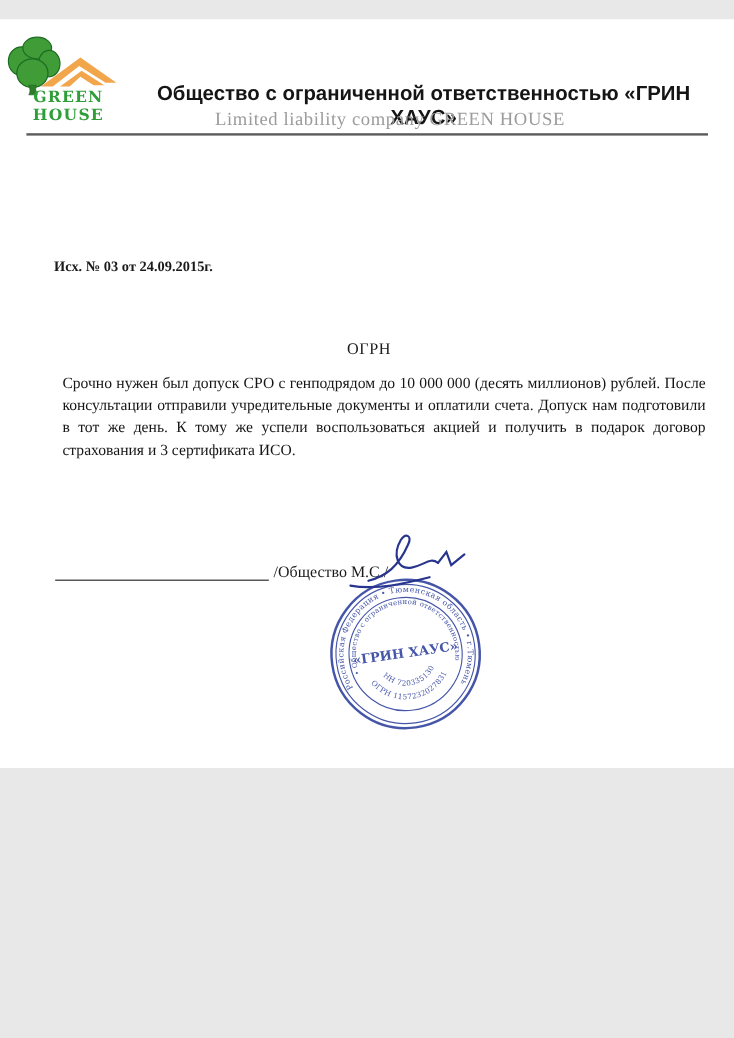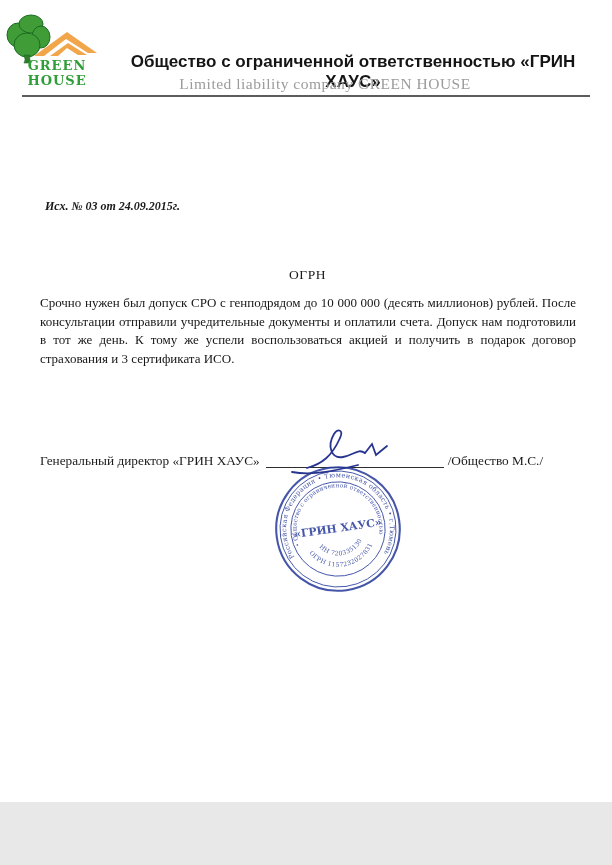--- a/index.html
+++ b/index.html
@@ -1,19 +1,19 @@
 <!DOCTYPE html>
 <html><head>
 <meta charset="utf-8">
 <style>
   html,body{margin:0;padding:0;background:#e8e8e8;}
   .page{
     position:relative;
-    width:612px;height:802px;
-    margin:0 auto;
+    width:612px;height:624px;
+    margin:16px auto;
     background:#ffffff;
     font-family:"Liberation Serif", serif;
     color:#141414;
     overflow:hidden;
   }
   
   .logo-graphic{position:absolute;left:4px;top:12px;width:106px;height:52px;}
   .logo-wordmark{
     position:absolute;left:2px;top:58px;width:110px;
     text-align:center;
@@ -34,33 +34,33 @@
     font-family:"Liberation Serif", serif;
     font-size:15.5px;color:#9b9b9b;letter-spacing:0.5px;
   }
   .header-rule{
     position:absolute;left:22px;top:95px;width:568px;height:2px;
     background:#3f3f3f;opacity:0.85;
   }
   
   .ref-out{
     position:absolute;left:45px;top:199px;
-    font-size:12px;font-weight:bold;color:#1a1a1a;font-style:italic;
+    font-size:12px;font-weight:bold;color:#1a1a1a;
   }
   .ref-to{
     position:absolute;right:40px;top:198px;
     font-size:13.5px;color:#1a1a1a;
   }
   
   .doc-title{
     position:absolute;left:40px;top:267px;width:535px;
     text-align:center;font-size:13.5px;letter-spacing:0.5px;color:#1a1a1a;
   }
   .body-p1{
-    position:absolute;left:40px;top:294px;width:536px;
+    position:absolute;left:52px;top:294px;width:536px;
     font-size:13px;line-height:18.6px;text-align:justify;color:#161616;
   }
   .body-p2{
     position:absolute;left:40px;top:367px;width:536px;
     font-size:13px;color:#161616;
   }
   
   .sig-row{
     position:absolute;left:40px;top:452px;right:34px;
     display:flex;align-items:flex-end;
@@ -106,21 +106,20 @@
   <div class="company-ru">Общество с ограниченной ответственностью «ГРИН ХАУС»</div>
   <div class="company-en">Limited liability company GREEN HOUSE</div>
   <div class="header-rule"></div>
 
   <div class="ref-out">Исх. № 03 от 24.09.2015г.</div>
 
   <div class="doc-title">ОГРН</div>
   <div class="body-p1">Срочно нужен был допуск СРО с генподрядом до 10 000 000 (десять миллионов) рублей. После консультации отправили учредительные документы и оплатили счета. Допуск нам подготовили в тот же день. К тому же успели воспользоваться акцией и получить в подарок договор страхования и 3 сертификата ИСО.</div>
 
   <div class="sig-row">
-    <span class="sig-role">Генеральный директор «ГРИН ХАУС»</span>
     <span class="sig-line"></span>
     <span class="sig-name">/Общество М.С./</span>
   </div>
 
   <svg class="stamp" viewBox="0 0 140 140">
     <defs>
       <path id="arcOuter" d="M 24.9 101.6 A 55 55 0 1 1 115.1 101.6"></path>
       <path id="arcMid" d="M 28.7 85 A 44 44 0 1 1 111.3 85"></path>
       <path id="arcOgrn" d="M 32.4 83.7 A 40 40 0 0 0 107.6 83.7"></path>
       <path id="arcInn" d="M 45.8 84 A 28 28 0 0 0 94.2 84"></path>

